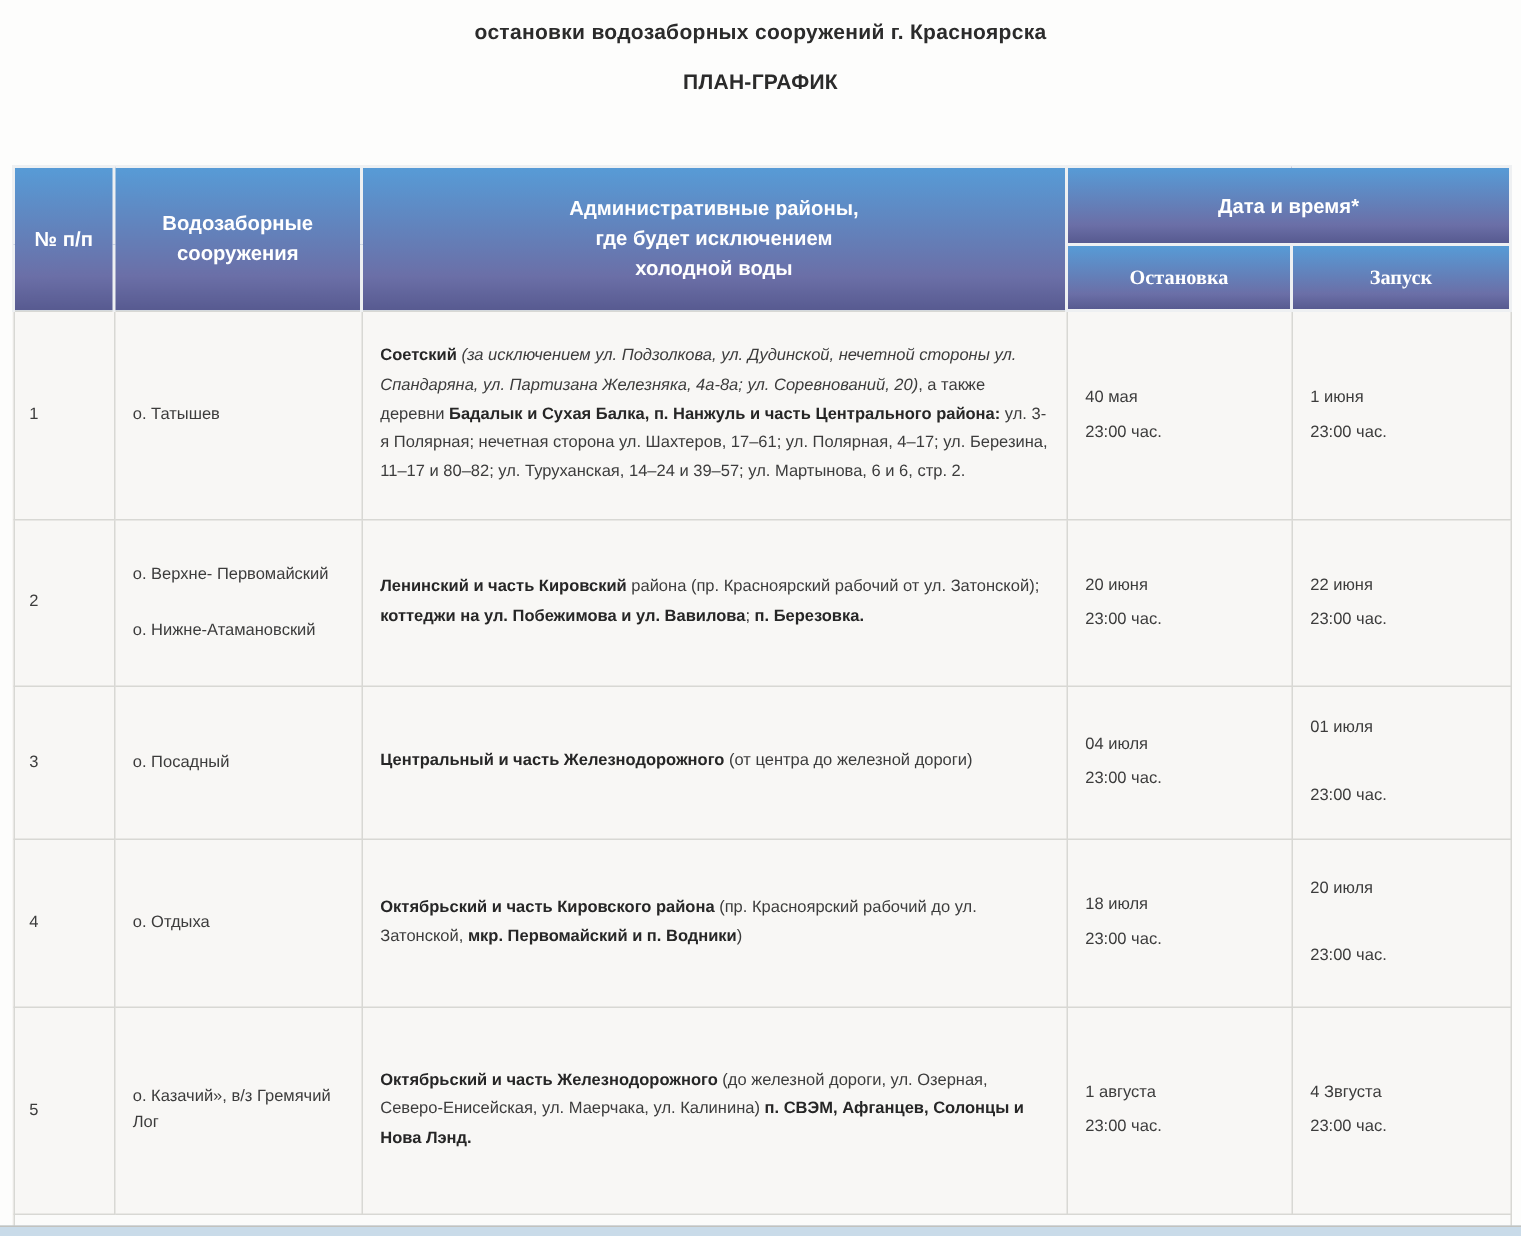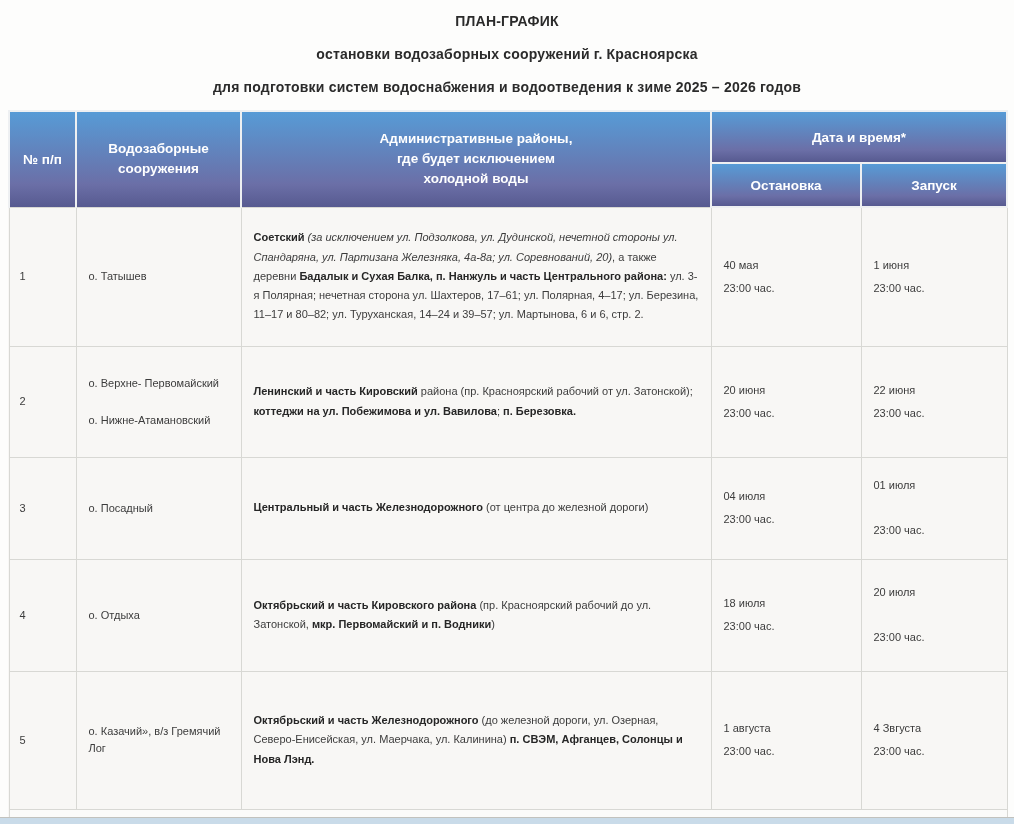--- a/index.html
+++ b/index.html
@@ -23,21 +23,21 @@
   col.c-num{width:67px;} col.c-fac{width:165px;} col.c-dist{width:470px;}
   col.c-stop{width:150px;} col.c-start{width:146px;}
   thead th{
     background:linear-gradient(180deg,var(--hdr-top) 0%,var(--hdr-mid) 76%,var(--hdr-band) 100%);
     color:#fff; font-weight:bold; font-size:13.5px; text-align:center;
     vertical-align:middle; border:2px solid #eef0f2; padding:6px 8px;
   }
   thead th.pre{ white-space:pre-line; line-height:1.5; }
   thead tr.hr1 th{ border-bottom-width:0; }
   thead tr.hr1 th.span2{ border-bottom-width:2px; height:52px; }
-  thead tr.hr2 th{ height:44px; border-top-width:2px; }
+  thead tr.hr2 th{ height:44px; border-top-width:2px;font-family:Liberation Serif, serif; }
   thead th.rowspan{ height:84px; }
   tbody td{
     background:var(--cell-bg); border:1px solid var(--grid);
     vertical-align:middle; padding:8px 12px; font-size:11px; line-height:1.55;
   }
   tbody tr:nth-child(1){height:139px;}
   tbody tr:nth-child(2){height:83px;}
   tbody tr:nth-child(3){height:102px;}
   tbody tr:nth-child(4){height:112px;}
   tbody tr:nth-child(5){height:138px;}
@@ -54,23 +54,22 @@
     height:48px; vertical-align:middle; padding:6px 10px;
   }
   
   .bottom-bar{ position:absolute; left:0; bottom:0; width:1014px; height:7px;
     background:var(--bottom-bar); border-top:1px solid #c2c2be; }
 </style>
 </head>
 <body>
 
 <div class="title-block">
+  <p>остановки водозаборных сооружений г. Красноярска</p>
   <p>ПЛАН-ГРАФИК</p>
-  <p>остановки водозаборных сооружений г. Красноярска</p>
-  <p>для подготовки систем водоснабжения и водоотведения к зиме 2025 – 2026 годов</p>
 </div>
 
 <div class="tbl-wrap">
   <table>
     <colgroup>
       <col class="c-num">
         <col class="c-fac">
         <col class="c-dist">
         <col class="c-stop">
         <col class="c-start">

